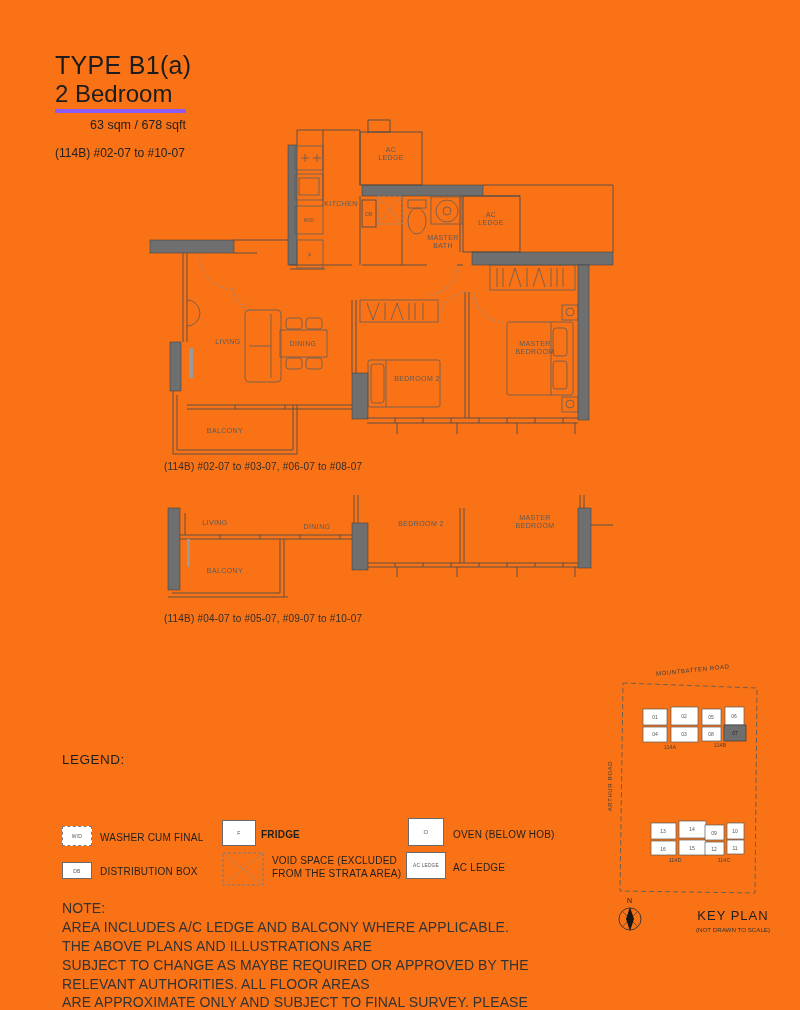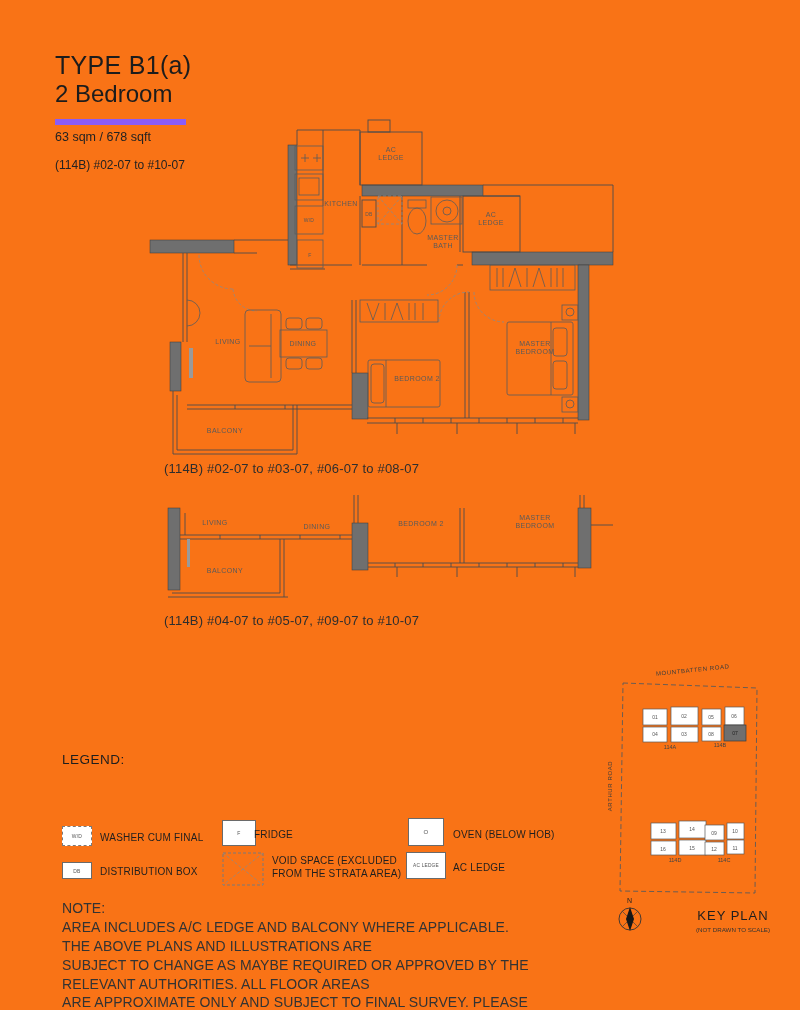--- a/index.html
+++ b/index.html
@@ -4,30 +4,30 @@
 <style>
   html,body{margin:0;padding:0;background:#fff;}
   .page{position:relative;width:800px;height:1010px;background:#f97316;overflow:hidden;
         font-family:"Liberation Sans","DejaVu Sans",sans-serif;color:#2b2b2b;}
   .abs{position:absolute;}
 
   
   .hdr{left:55px;top:52px;}
   .hdr .t1{font-size:25px;line-height:1.1;color:#1c1c1c;letter-spacing:.3px;}
   .hdr .t2{font-size:24px;line-height:1.15;color:#1c1c1c;display:inline-block;
-           border-bottom:6px solid #8b5cf6;padding:0 14px 12px 0;}
-  .hdr .t3{font-size:12.5px;margin-top:5px;color:#222;}
+           border-bottom:4px solid #8b5cf6;padding:0 14px 2px 0;}
+  .hdr .t3{font-size:12.5px;margin-top:5px;color:#222;margin-left:35px;}
   .hdr .t4{font-size:12px;margin-top:14px;color:#222;}
 
   svg{display:block;}
   svg text{font-family:"Liberation Sans","DejaVu Sans",sans-serif;}
   .roomlbl{fill:#5a5a5a;font-size:7px;letter-spacing:.4px;}
   .tinylbl{fill:#5a5a5a;font-size:5px;letter-spacing:.2px;}
 
-  .caption{font-size:13px;color:#2e2e2e;letter-spacing:.2px;}
+  .caption{font-size:10px;color:#2e2e2e;letter-spacing:.2px;}
 
   
   .legend-title{left:62px;top:752px;font-size:13.5px;color:#1e1e1e;letter-spacing:.5px;}
   .lg-box{border:1px solid #6a6a6a;display:flex;align-items:center;justify-content:center;
           font-size:5px;color:#555;letter-spacing:.2px;background:#fff;box-sizing:border-box;text-align:center;}
   .lg-box.dashed{border:1px dashed #7a7a7a;}
   .lg-label{font-size:10px;color:#1f1f1f;letter-spacing:.2px;white-space:pre-line;line-height:1.3;}
 
   .note{left:62px;top:899px;width:476px;font-size:14px;color:#333;line-height:1.35;letter-spacing:.1px;}
   .note .body{white-space:pre-line;}
@@ -179,21 +179,21 @@
   <div class="abs legend-title">LEGEND:</div>
 
   <div class="abs lg-box dashed" style="left:62px;top:826px;width:30px;height:20px;">
       <span>W/D</span>
     </div>
   <div class="abs lg-label" style="left:100px;top:831px;">WASHER CUM FINAL</div>
 
   <div class="abs lg-box" style="left:222px;top:820px;width:34px;height:26px;">
       <span>F</span>
     </div>
-  <div class="abs lg-label" style="left:254px;top:828px;">FRIDGE</div>
+  <div class="abs lg-label" style="left:261px;top:828px;font-weight:bold;">FRIDGE</div>
 
   <div class="abs lg-box" style="left:408px;top:818px;width:36px;height:28px;font-size:6px;">
       <span>O</span>
     </div>
   <div class="abs lg-label" style="left:453px;top:828px;text-align:right;">OVEN (BELOW HOB)</div>
 
   <div class="abs lg-box" style="left:62px;top:862px;width:30px;height:17px;">
       <span>DB</span>
     </div>
   <div class="abs lg-label" style="left:100px;top:865px;text-align:right;">DISTRIBUTION BOX</div>

